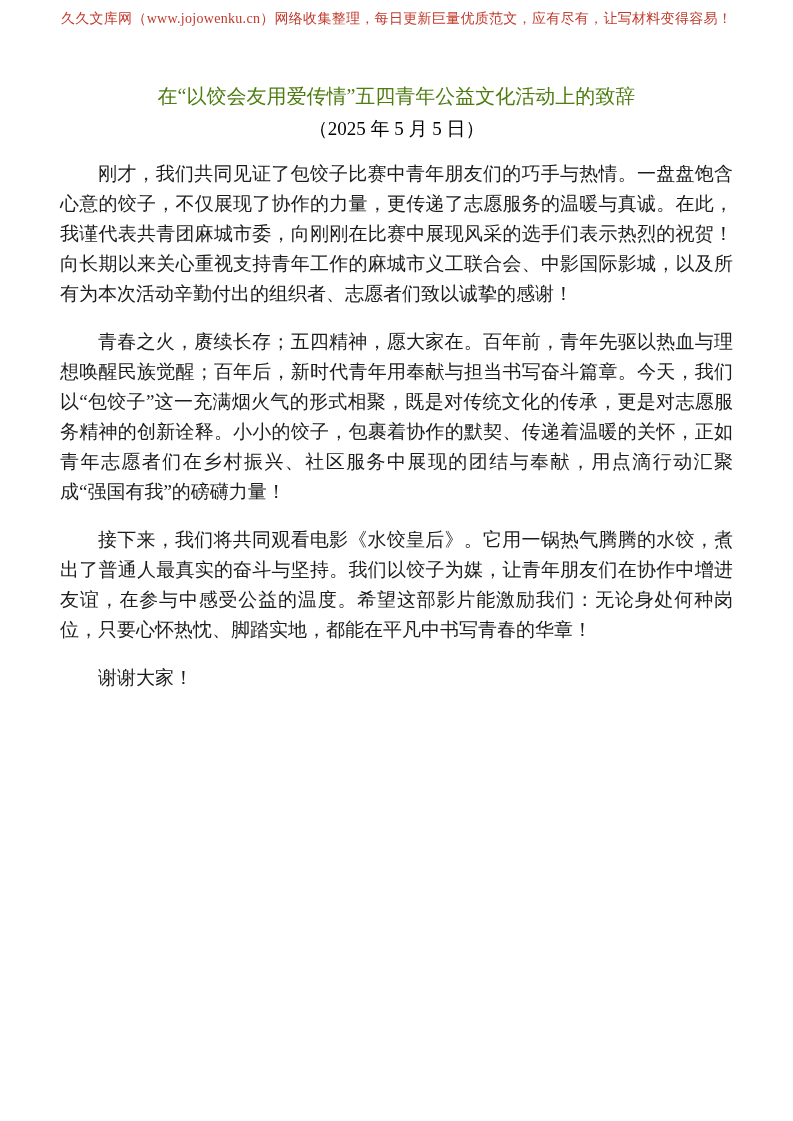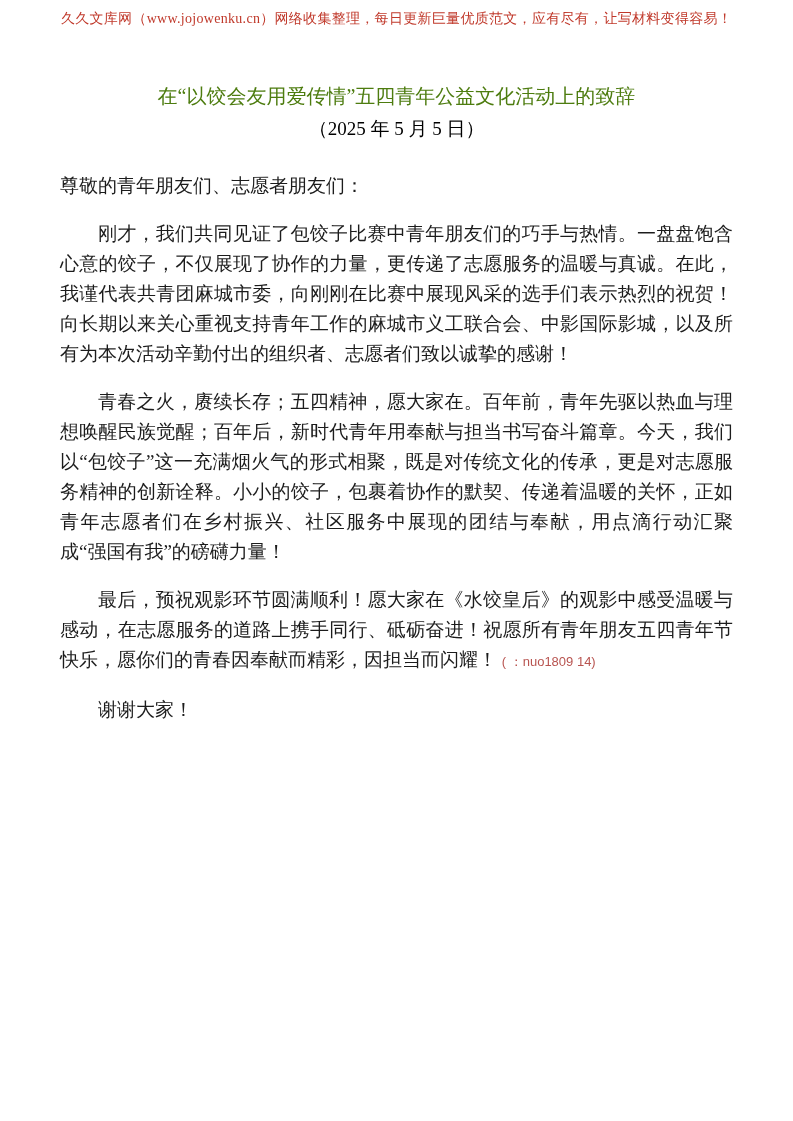--- a/index.html
+++ b/index.html
@@ -72,26 +72,25 @@
 <body>
 
 <div class="site-header">久久文库网（www.jojowenku.cn）网络收集整理，每日更新巨量优质范文，应有尽有，让写材料变得容易！</div>
 
 <div class="doc">
 
   <div class="doc-title">在“以饺会友用爱传情”五四青年公益文化活动上的致辞</div>
 
   <div class="doc-date">（2025 年 5 月 5 日）</div>
 
-  <div class="salutation">尊敬的青年朋友们、志愿者朋友们：</div>
 
 
   <p class="body-para">刚才，我们共同见证了包饺子比赛中青年朋友们的巧手与热情。一盘盘饱含心意的饺子，不仅展现了协作的力量，更传递了志愿服务的温暖与真诚。在此，我谨代表共青团麻城市委，向刚刚在比赛中展现风采的选手们表示热烈的祝贺！向长期以来关心重视支持青年工作的麻城市义工联合会、中影国际影城，以及所有为本次活动辛勤付出的组织者、志愿者们致以诚挚的感谢！</p>
 
   <p class="body-para">青春之火，赓续长存；五四精神，愿大家在。百年前，青年先驱以热血与理想唤醒民族觉醒；百年后，新时代青年用奉献与担当书写奋斗篇章。今天，我们以“包饺子”这一充满烟火气的形式相聚，既是对传统文化的传承，更是对志愿服务精神的创新诠释。小小的饺子，包裹着协作的默契、传递着温暖的关怀，正如青年志愿者们在乡村振兴、社区服务中展现的团结与奉献，用点滴行动汇聚成“强国有我”的磅礴力量！</p>
 
+  <p class="body-para">接下来，我们将共同观看电影《水饺皇后》。它用一锅热气腾腾的水饺，煮出了普通人最真实的奋斗与坚持。我们以饺子为媒，让青年朋友们在协作中增进友谊，在参与中感受公益的温度。希望这部影片能激励我们：无论身处何种岗位，只要心怀热忱、脚踏实地，都能在平凡中书写青春的华章！</p>
 
 
-  <p class="body-para"><span>最后，预祝观影环节圆满顺利！愿大家在《水饺皇后》的观影中感受温暖与感动，在志愿服务的道路上携手同行、砥砺奋进！祝愿所有青年朋友五四青年节快乐，愿你们的青春因奉献而精彩，因担当而闪耀！</span> <span class="inline-tag">( ：nuo1809 14)</span></p>
 
   <div class="thanks">谢谢大家！</div>
 
 </div>
 
 </body></html>

